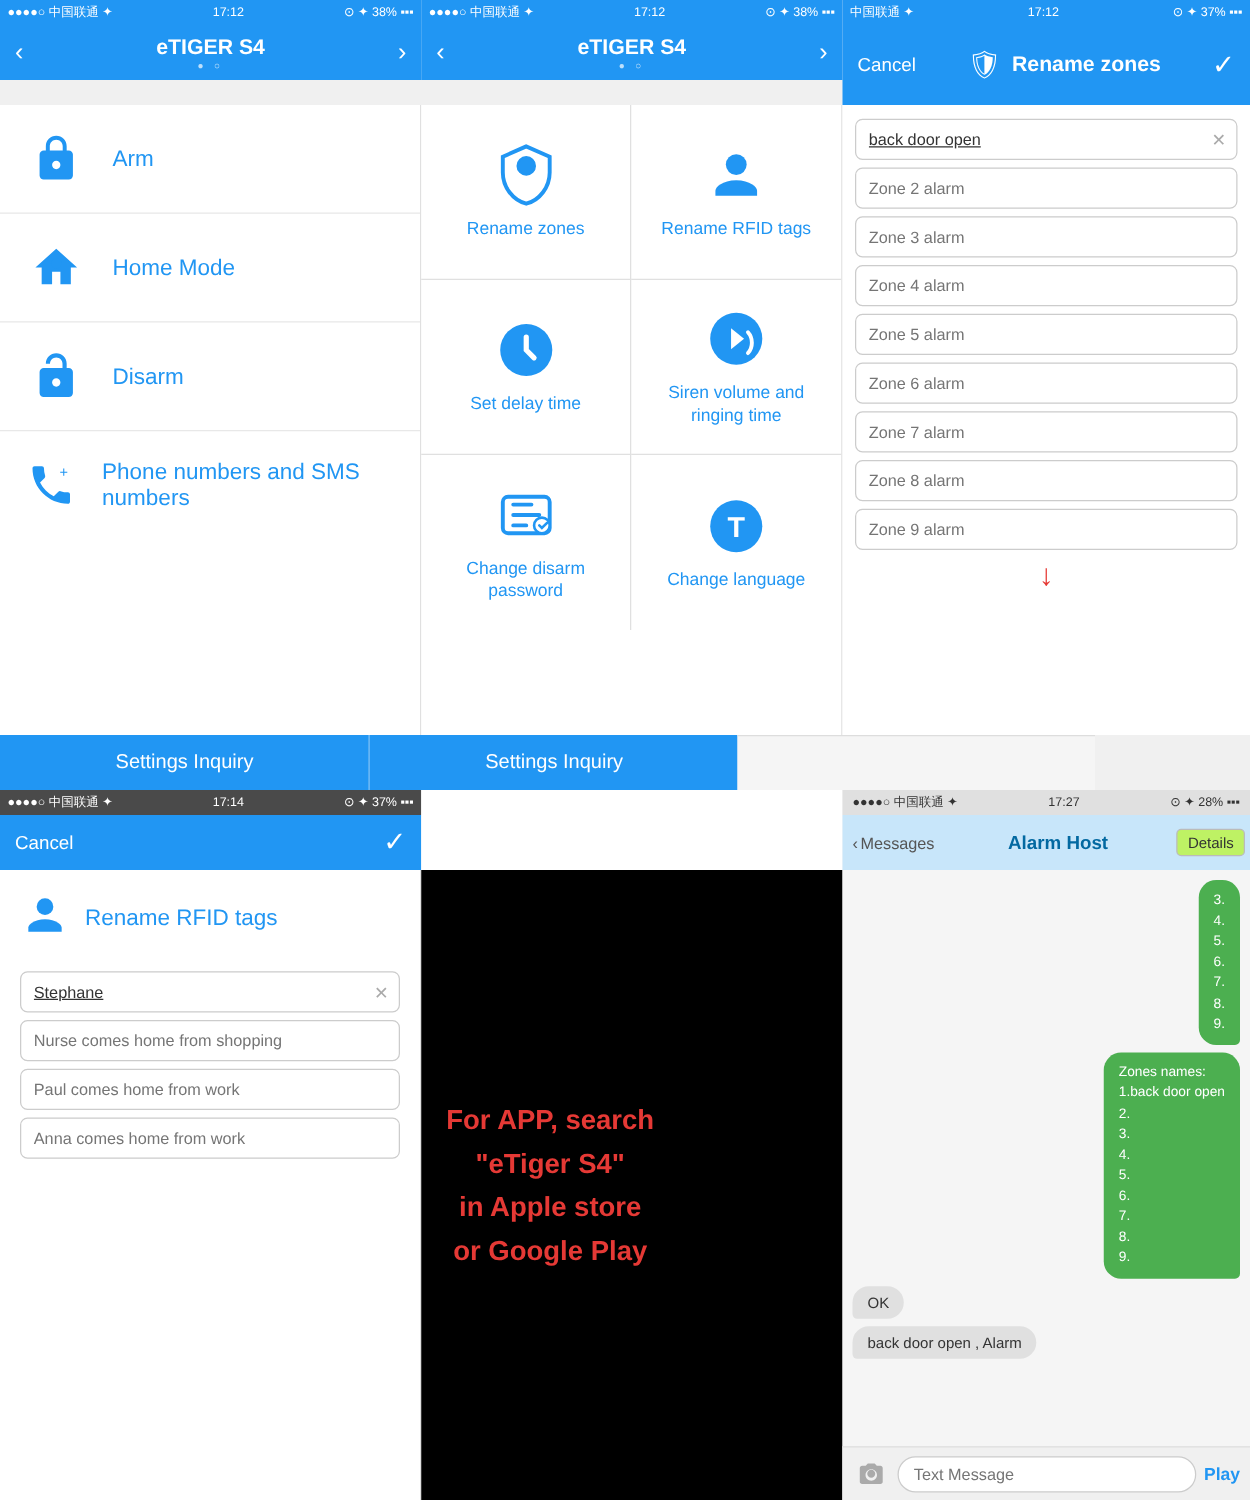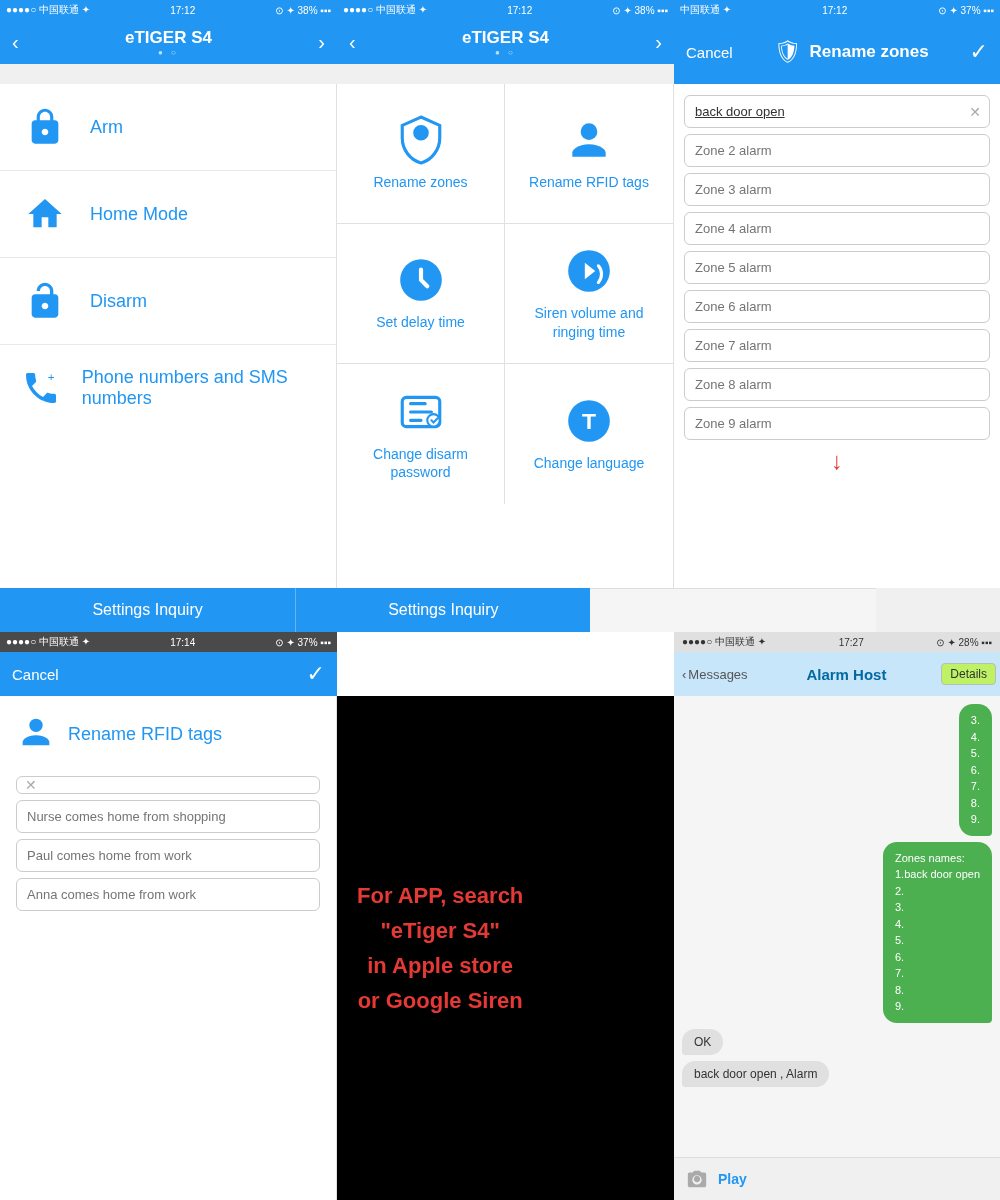--- a/index.html
+++ b/index.html
@@ -538,33 +538,34 @@
       <div class="rfid-avatar">
         <svg viewBox="0 0 24 24" xmlns="http://www.w3.org/2000/svg" width="40" height="40" fill="#2196f3">
           <circle cx="12" cy="8" r="4"></circle>
           <path d="M12 14c-5.33 0-8 2.67-8 4v2h16v-2c0-1.33-2.67-4-8-4z"></path>
         </svg>
       </div>
       <span class="rfid-title">Rename RFID tags</span>
     </div>
     
     <div class="zone-input-with-clear">
+      <input type="text" value="Stephane" style="flex: 1 1 0%; border: none; padding: 8px 10px; font-size: 13px; color: rgb(51, 51, 51); outline: none;">
       <span class="clear-btn">✕</span>
     </div>
     <input class="zone-input" type="text" placeholder="Nurse comes home from shopping" style="">
     <input class="zone-input" type="text" placeholder="Paul comes home from work" style="">
     <input class="zone-input" type="text" placeholder="Anna comes home from work" style="">
   </div>
 
   <div class="bottom-mid" style="width:337px;">
     <div class="app-promo">
       <div>For APP, search</div>
       <div>"eTiger S4"</div>
       <div>in Apple store</div>
-      <div>or Google Siren</div>
+      <div>or Google Play</div>
     </div>
   </div>
 
   <div class="bottom-right" style="width:326px;">
     <div class="messages-list">
 
       <div class="bubble-green" style="white-space:pre-line;">3.
 4.
 5.
 6.
@@ -587,16 +588,17 @@
 
       <div class="bubble-gray">back door open , Alarm</div>
     </div>
 
     <div class="msg-input-bar">
       <div class="camera-icon-btn">
         <svg viewBox="0 0 24 24" width="22" height="22" fill="#aaa">
           <path d="M12 15.5c-1.93 0-3.5-1.57-3.5-3.5s1.57-3.5 3.5-3.5 3.5 1.57 3.5 3.5-1.57 3.5-3.5 3.5zM9 3L7.17 5H4c-1.1 0-2 .9-2 2v12c0 1.1.9 2 2 2h16c1.1 0 2-.9 2-2V7c0-1.1-.9-2-2-2h-3.17L15 3H9zm3 15c-2.76 0-5-2.24-5-5s2.24-5 5-5 5 2.24 5 5-2.24 5-5 5z"></path>
         </svg>
       </div>
+      <input class="msg-text-input" type="text" placeholder="Text Message" style="">
       <span class="send-btn">Play</span>
     </div>
   </div>
 </div>
 
 </body></html>

